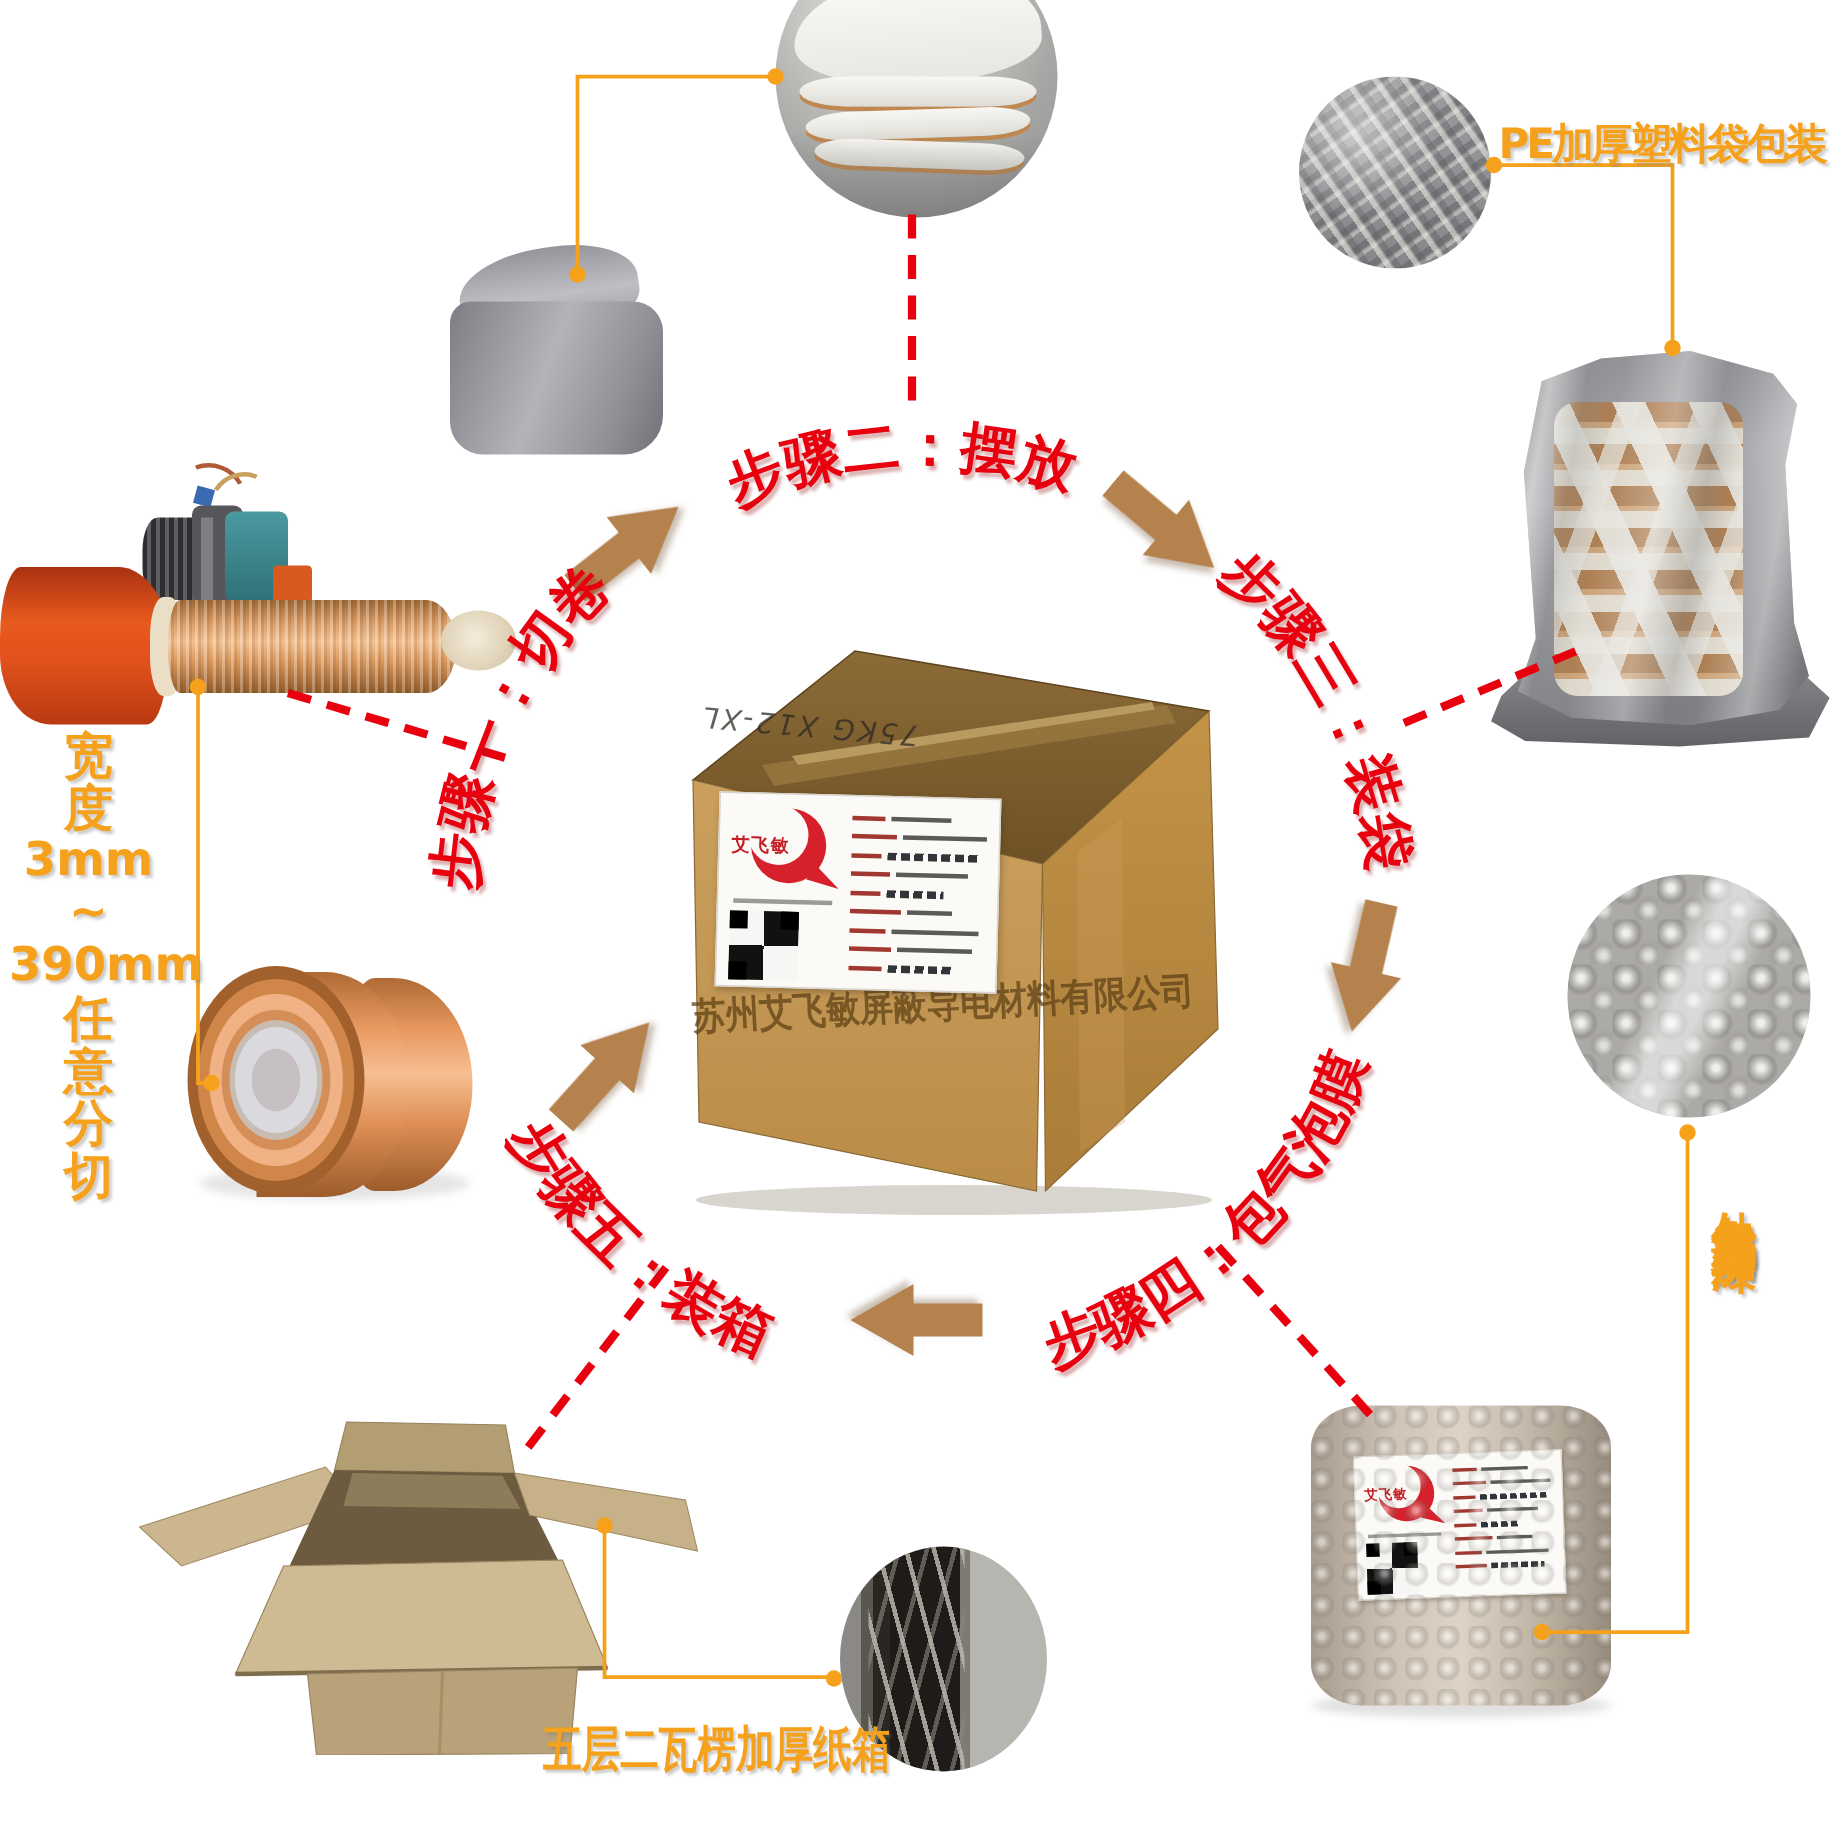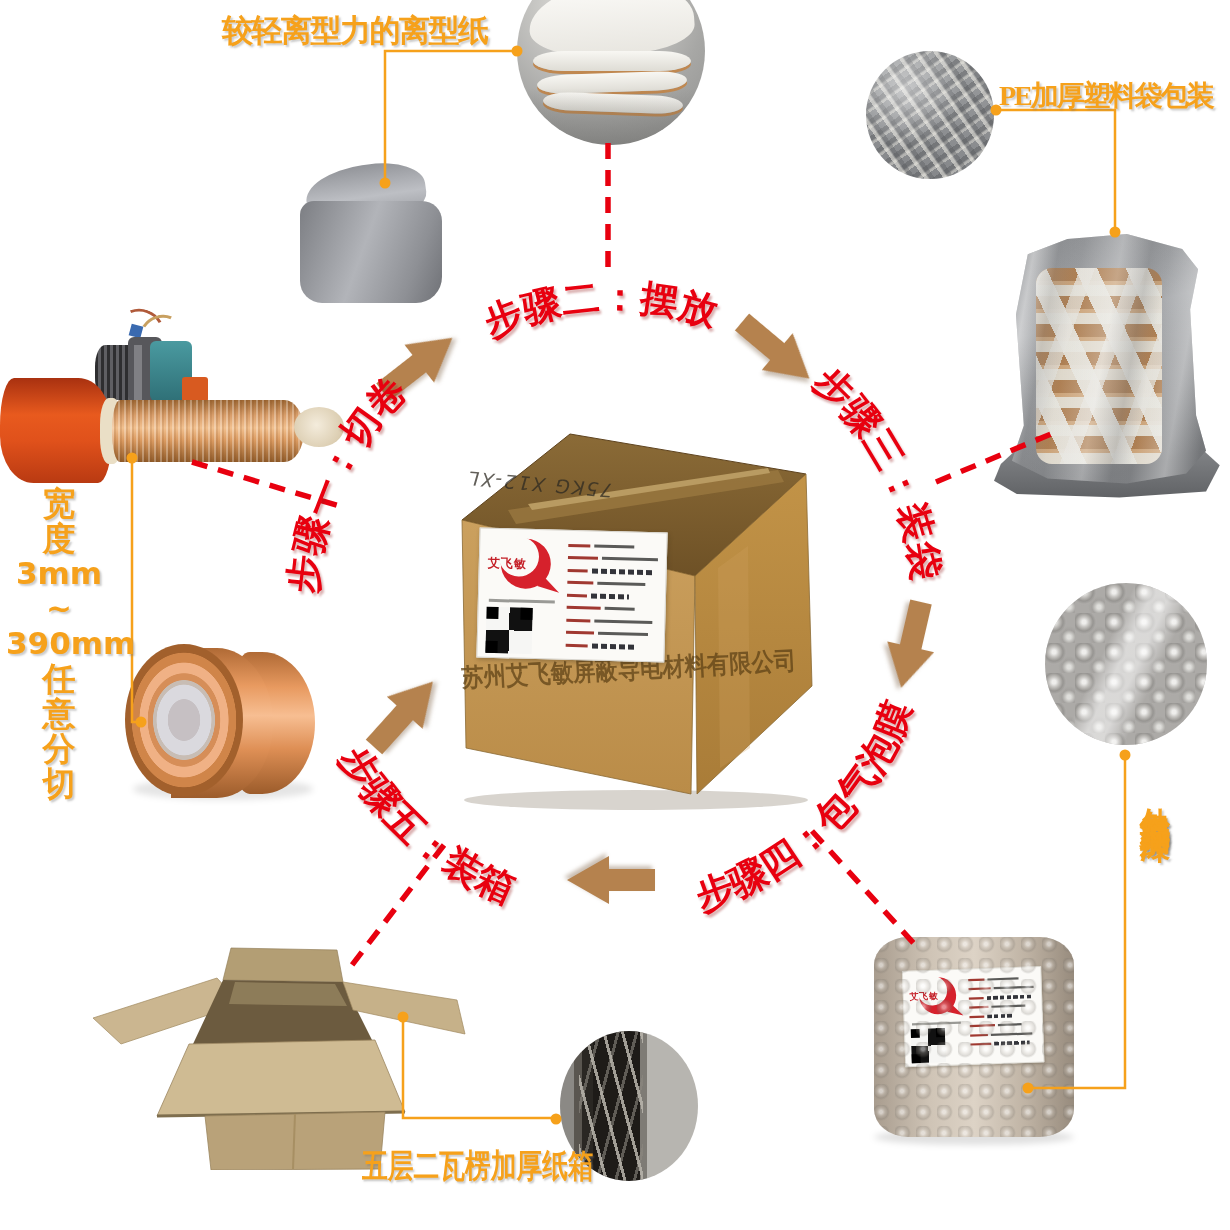--- a/index.html
+++ b/index.html
@@ -6,21 +6,21 @@
   body{font-family:"DejaVu Sans",sans-serif;}
   #canvas{position:relative;width:1230px;height:1230px;overflow:hidden;background:#fff;}
   .abs{position:absolute;}
   .photo{position:absolute;}
   .circle{border-radius:50%;overflow:hidden;}
 
   
   .olabel{position:absolute;color:#F6A11B;font-weight:bold;z-index:12;
           text-shadow:2px 2px 2px rgba(120,120,120,.38);white-space:nowrap;}
   .lbl-release{left:222px;top:10px;font-size:31px;letter-spacing:-1.5px;}
-  .lbl-pe{left:999px;top:77px;font-size:28px;letter-spacing:-2px;font-family:Liberation Serif, serif;}
+  .lbl-pe{left:999px;top:77px;font-size:28px;letter-spacing:-2px;}
   .lbl-width{left:6px;top:486px;width:106px;text-align:center;font-size:33px;line-height:35px;}
   .lbl-width .num{font-size:31px;}
   .lbl-bubble{left:1134px;top:784px;font-size:30px;writing-mode:vertical-rl;text-orientation:upright;letter-spacing:3px;}
   .lbl-carton{left:362px;top:1144px;font-size:33px;transform:scaleX(.78);transform-origin:left top;}
 
   
   #overlay{position:absolute;left:0;top:0;z-index:10;pointer-events:none;}
   .stepTxt{font-size:38px;font-weight:bold;fill:#E8000F;
            filter:drop-shadow(2px 3px 1px rgba(150,30,30,.35));}
   .oline{stroke:#F6A11B;stroke-width:2.5;fill:none;}
@@ -400,21 +400,20 @@
 
     <g>
       <text class="stepTxt"><textPath href="#arc1">步骤一：切卷</textPath></text>
       <text class="stepTxt"><textPath href="#arc2">步骤二：摆放</textPath></text>
       <text class="stepTxt"><textPath href="#arc3">步骤三：装袋</textPath></text>
       <text class="stepTxt"><textPath href="#arc4">步骤四：包气泡膜</textPath></text>
       <text class="stepTxt"><textPath href="#arc5">步骤五：装箱</textPath></text>
     </g>
   </svg>
 
-  <div class="olabel lbl-release">较轻离型力的离型纸</div>
   <div class="olabel lbl-pe">PE加厚塑料袋包装</div>
   <div class="olabel lbl-width">
     <div>宽</div>
     <div>度</div>
     <div class="num">3mm</div>
     <div class="num">~</div>
     <div class="num">390mm</div>
     <div>任</div>
     <div>意</div>
     <div>分</div>

